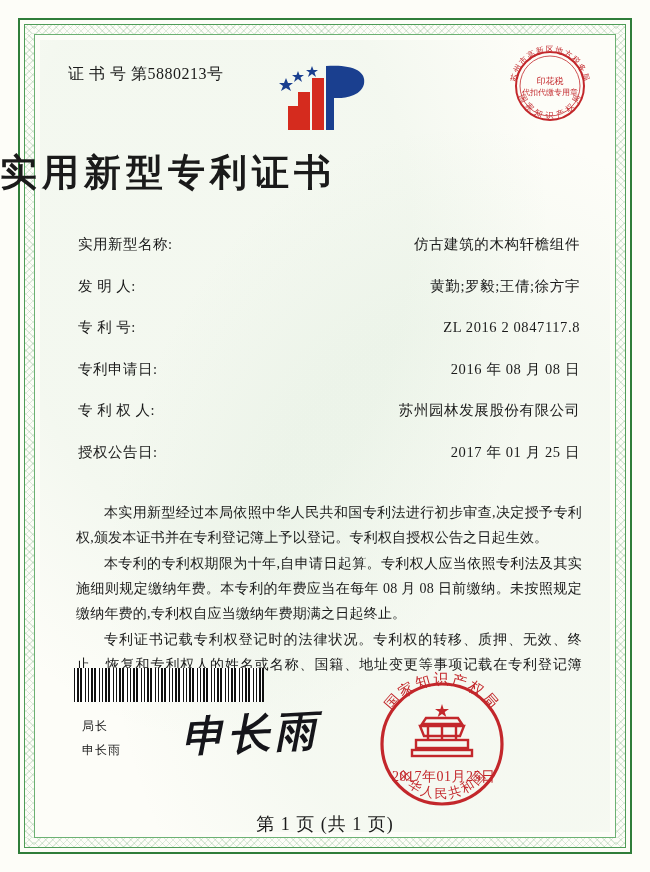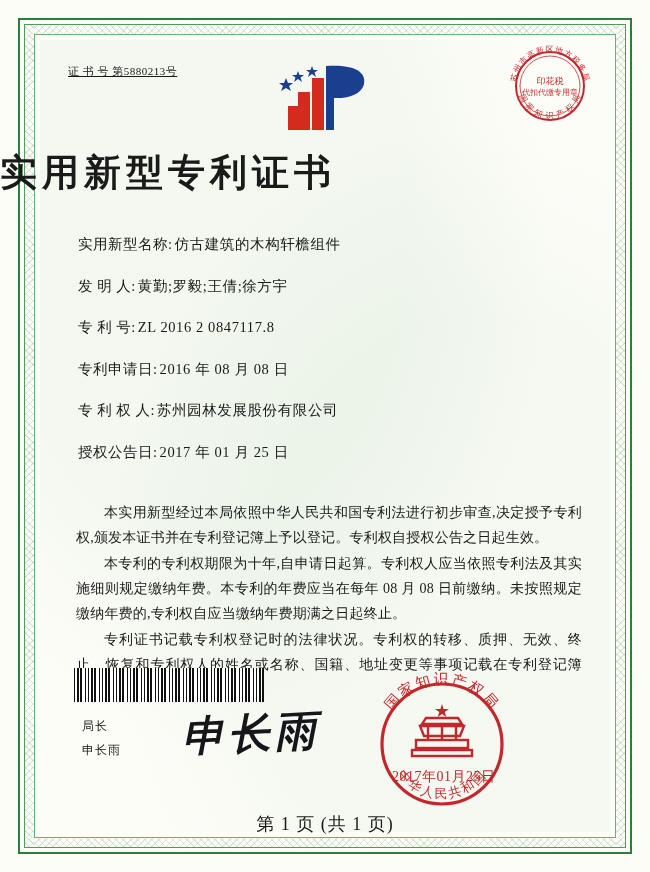--- a/index.html
+++ b/index.html
@@ -62,24 +62,23 @@
       radial-gradient(ellipse at 30% 25%, rgba(120,180,130,0.07) 0 35%, transparent 60%),
       radial-gradient(ellipse at 75% 70%, rgba(120,180,130,0.06) 0 35%, transparent 60%);
     pointer-events: none;
   }
 
   
   .cert-number {
     position: absolute;
     left: 68px;
     top: 64px;
-    font-size: 11px;
+    font-size: 16px;
     letter-spacing: 0.5px;
     white-space: nowrap;
-    text-decoration: underline;
   }
   .logo {
     position: absolute;
     left: 268px;
     top: 58px;
     width: 120px;
     height: 80px;
   }
   .seal-top {
     position: absolute;
@@ -106,20 +105,21 @@
     left: 78px;
     top: 235px;
     right: 70px;
   }
   .field-row {
     display: flex;
     align-items: baseline;
     margin-bottom: 22.5px;
     font-size: 14.5px;
     white-space: nowrap;
+    justify-content: space-between;
   }
   .field-label {
     letter-spacing: 0.5px;
   }
   .field-value {
     margin-left: 2px;
     letter-spacing: 0.6px;
   }
 
   

